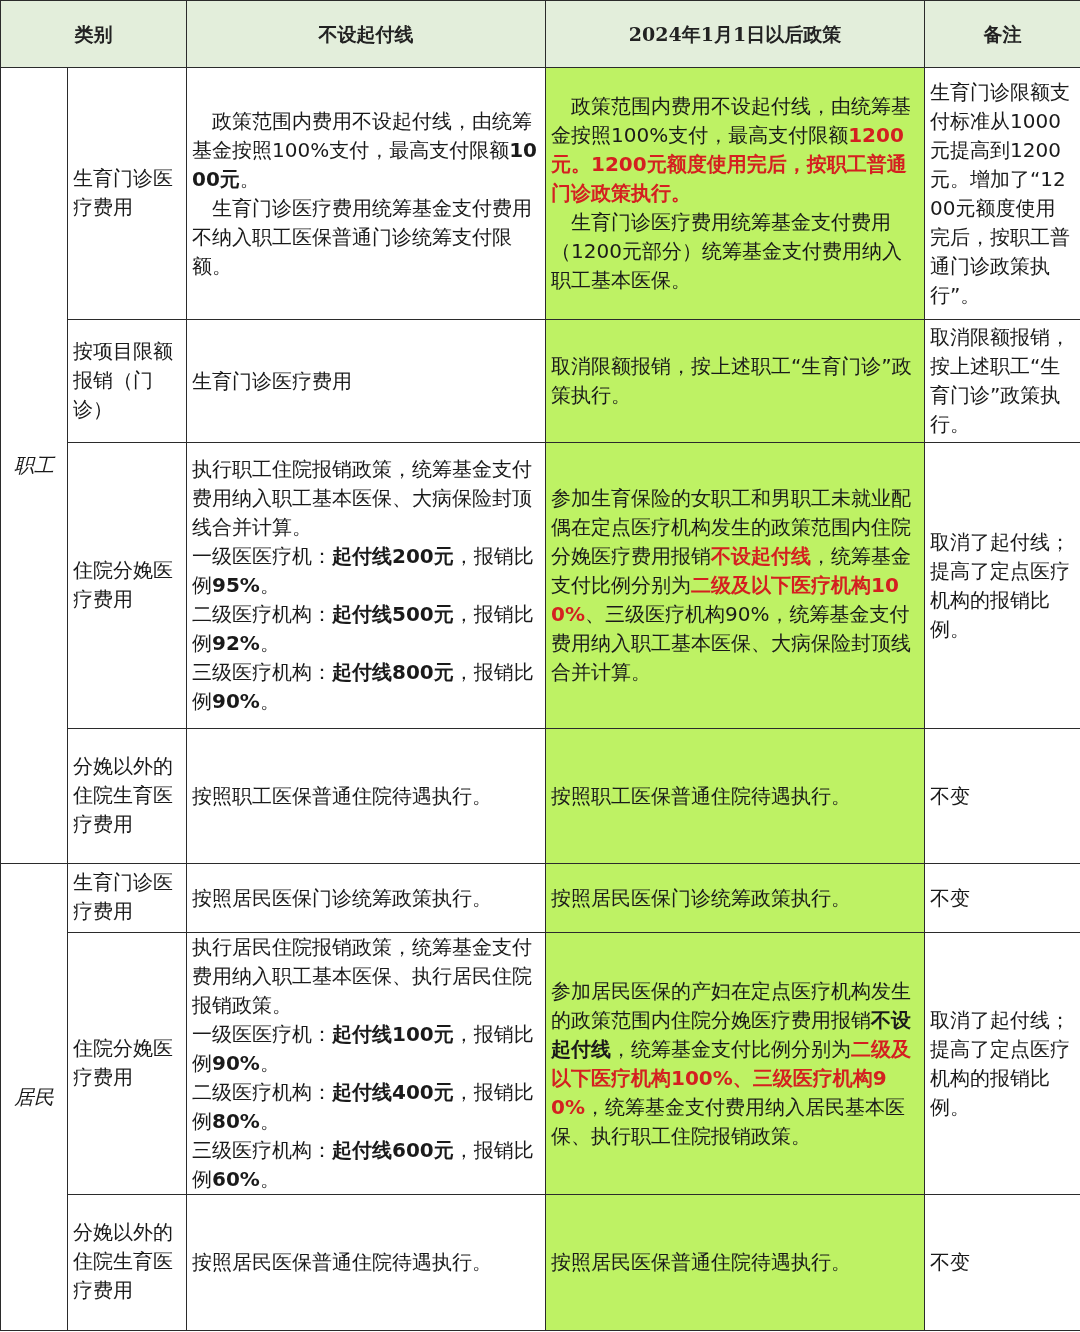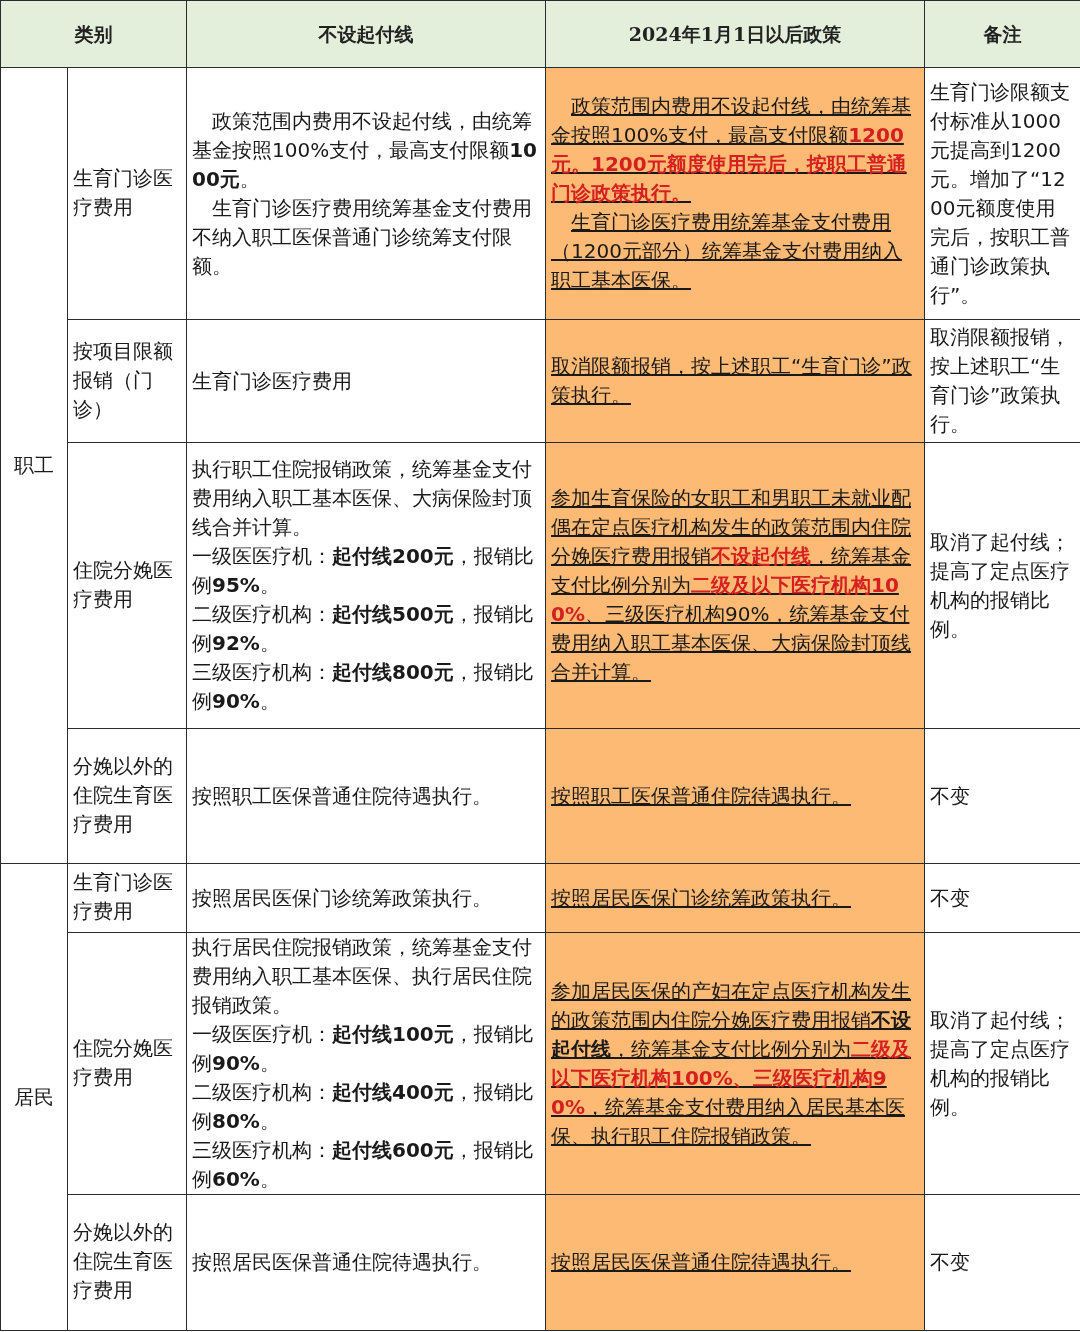--- a/index.html
+++ b/index.html
@@ -21,23 +21,23 @@
     }
     .policy-table th {
       background: #e3eedb;
       font-family: "DejaVu Serif", "Liberation Serif", serif;
       font-weight: bold;
       font-size: 19px;
       height: 66px;
       text-align: center;
       color: #222;
     }
-    .group-cell { text-align: center; padding: 0; }
+    .group-cell { text-align: center; padding: 0; font-style: italic; }
     .sub-cell { padding-left: 5px; font-family: Liberation Mono, monospace; }
-    .new-cell { background: #fdba74; text-decoration: underline; }
+    .new-cell { background: #bef264; }
     .note-cell { }
     .indent { text-indent: 1em; display: block; }
     .red { color: #d42020; font-weight: bold; }
     .bold { font-weight: bold; }
     .para { display: block; }
   </style>
 </head>
 <body>
 
 <table class="policy-table">

